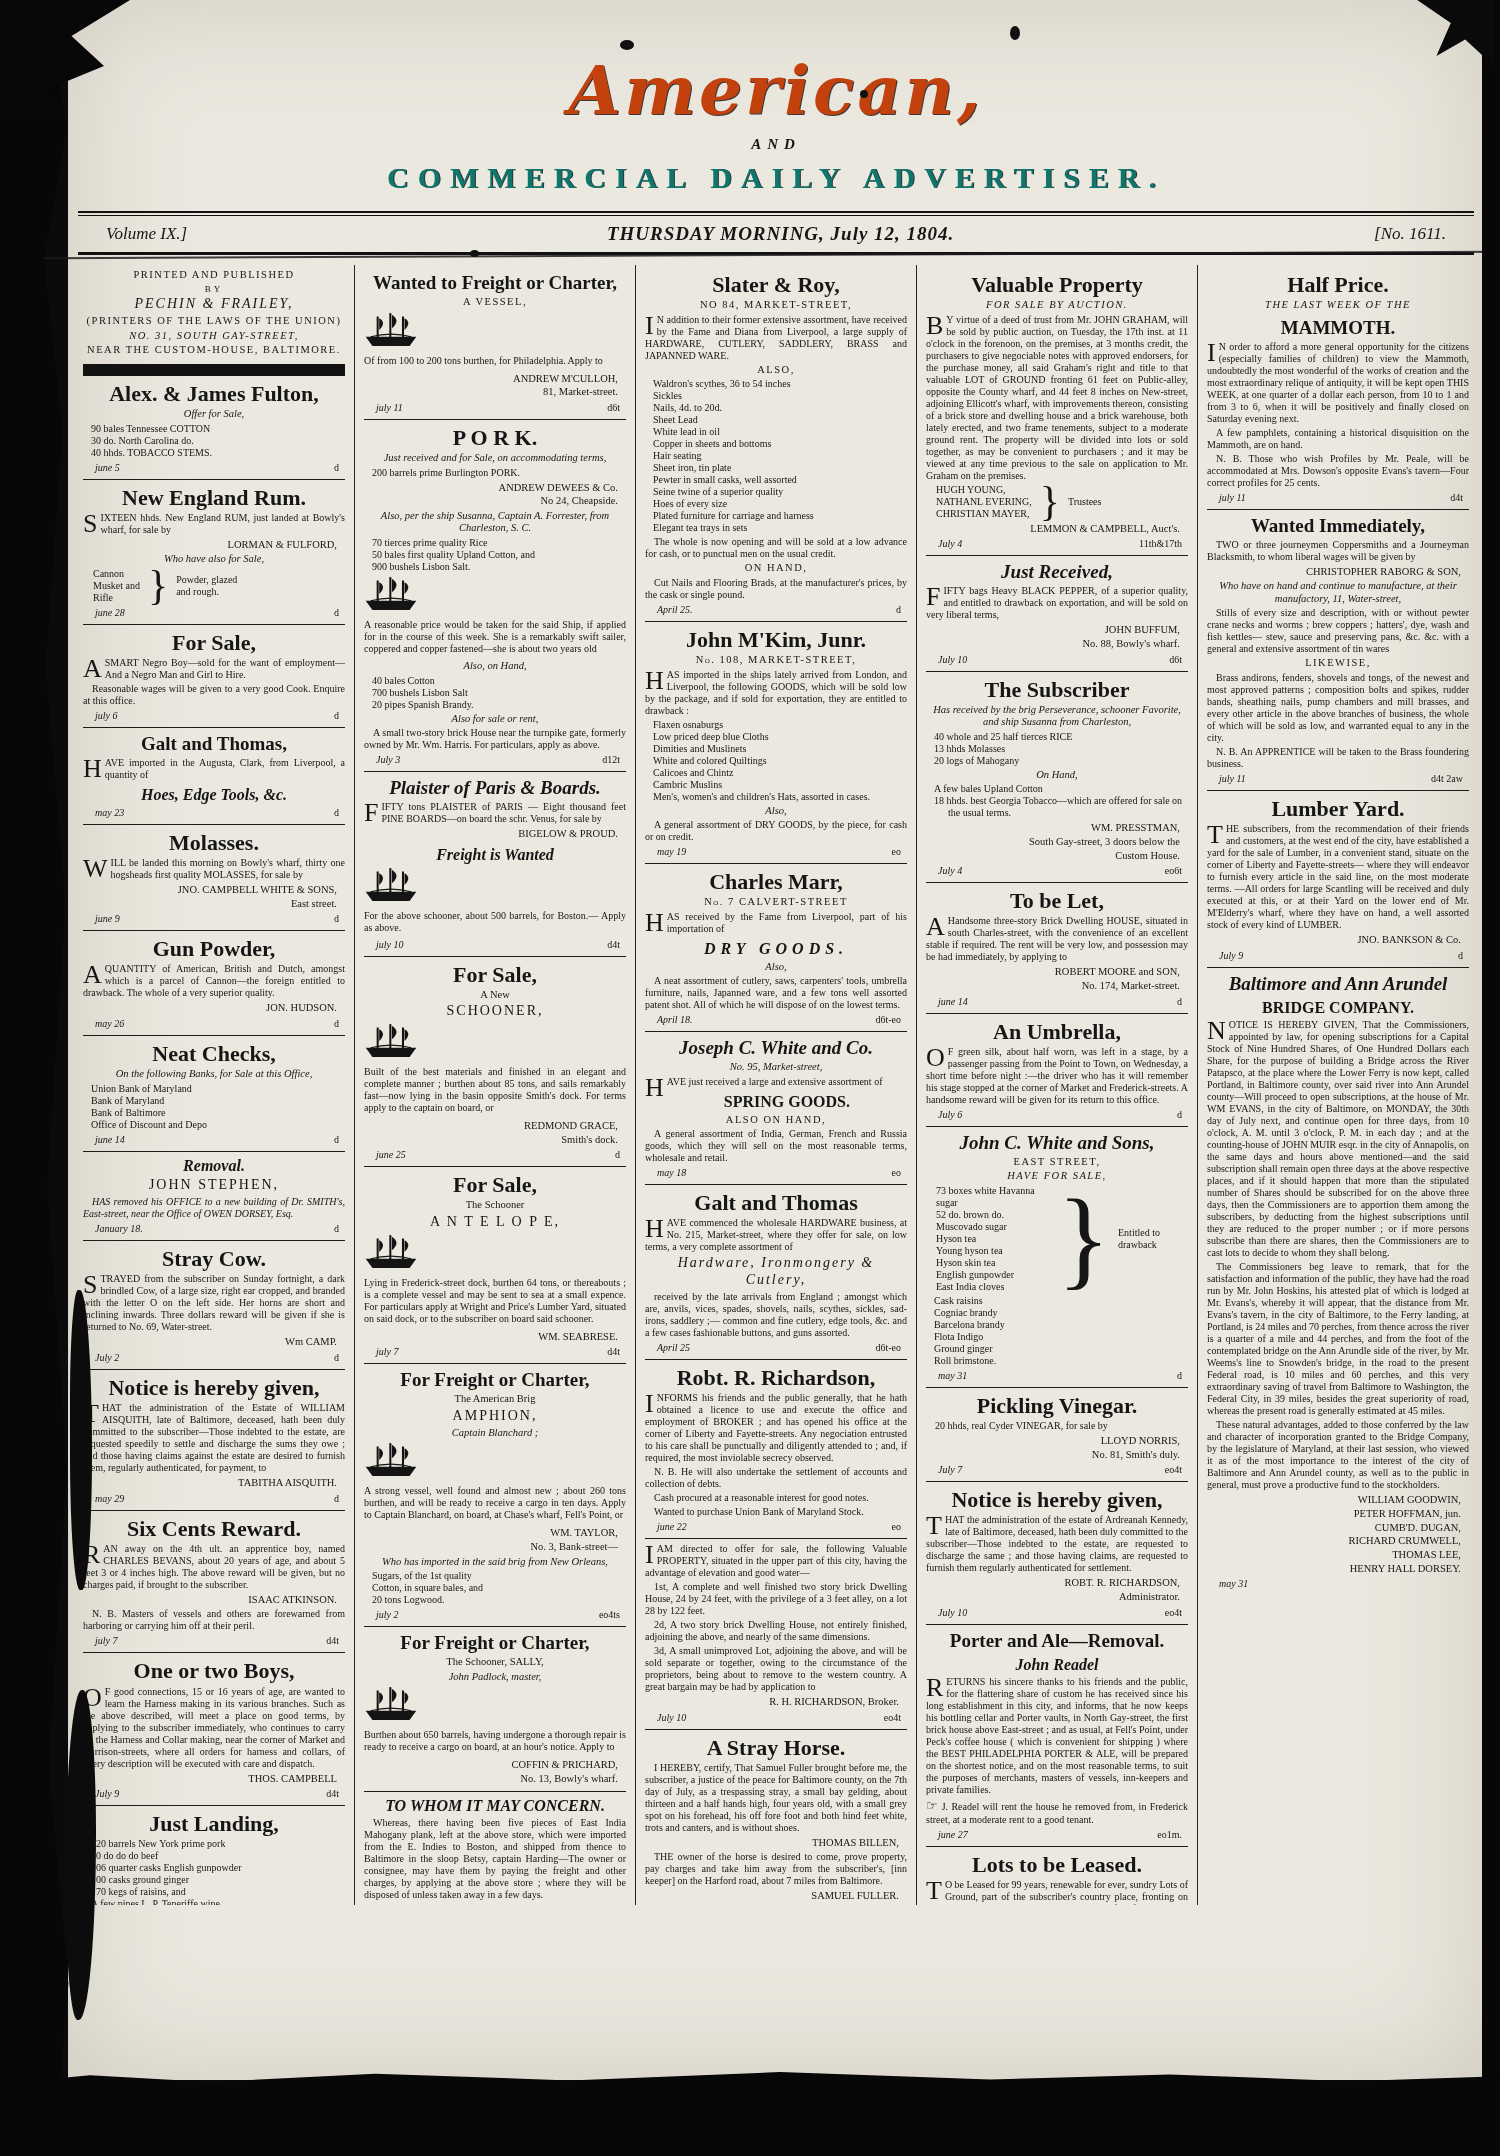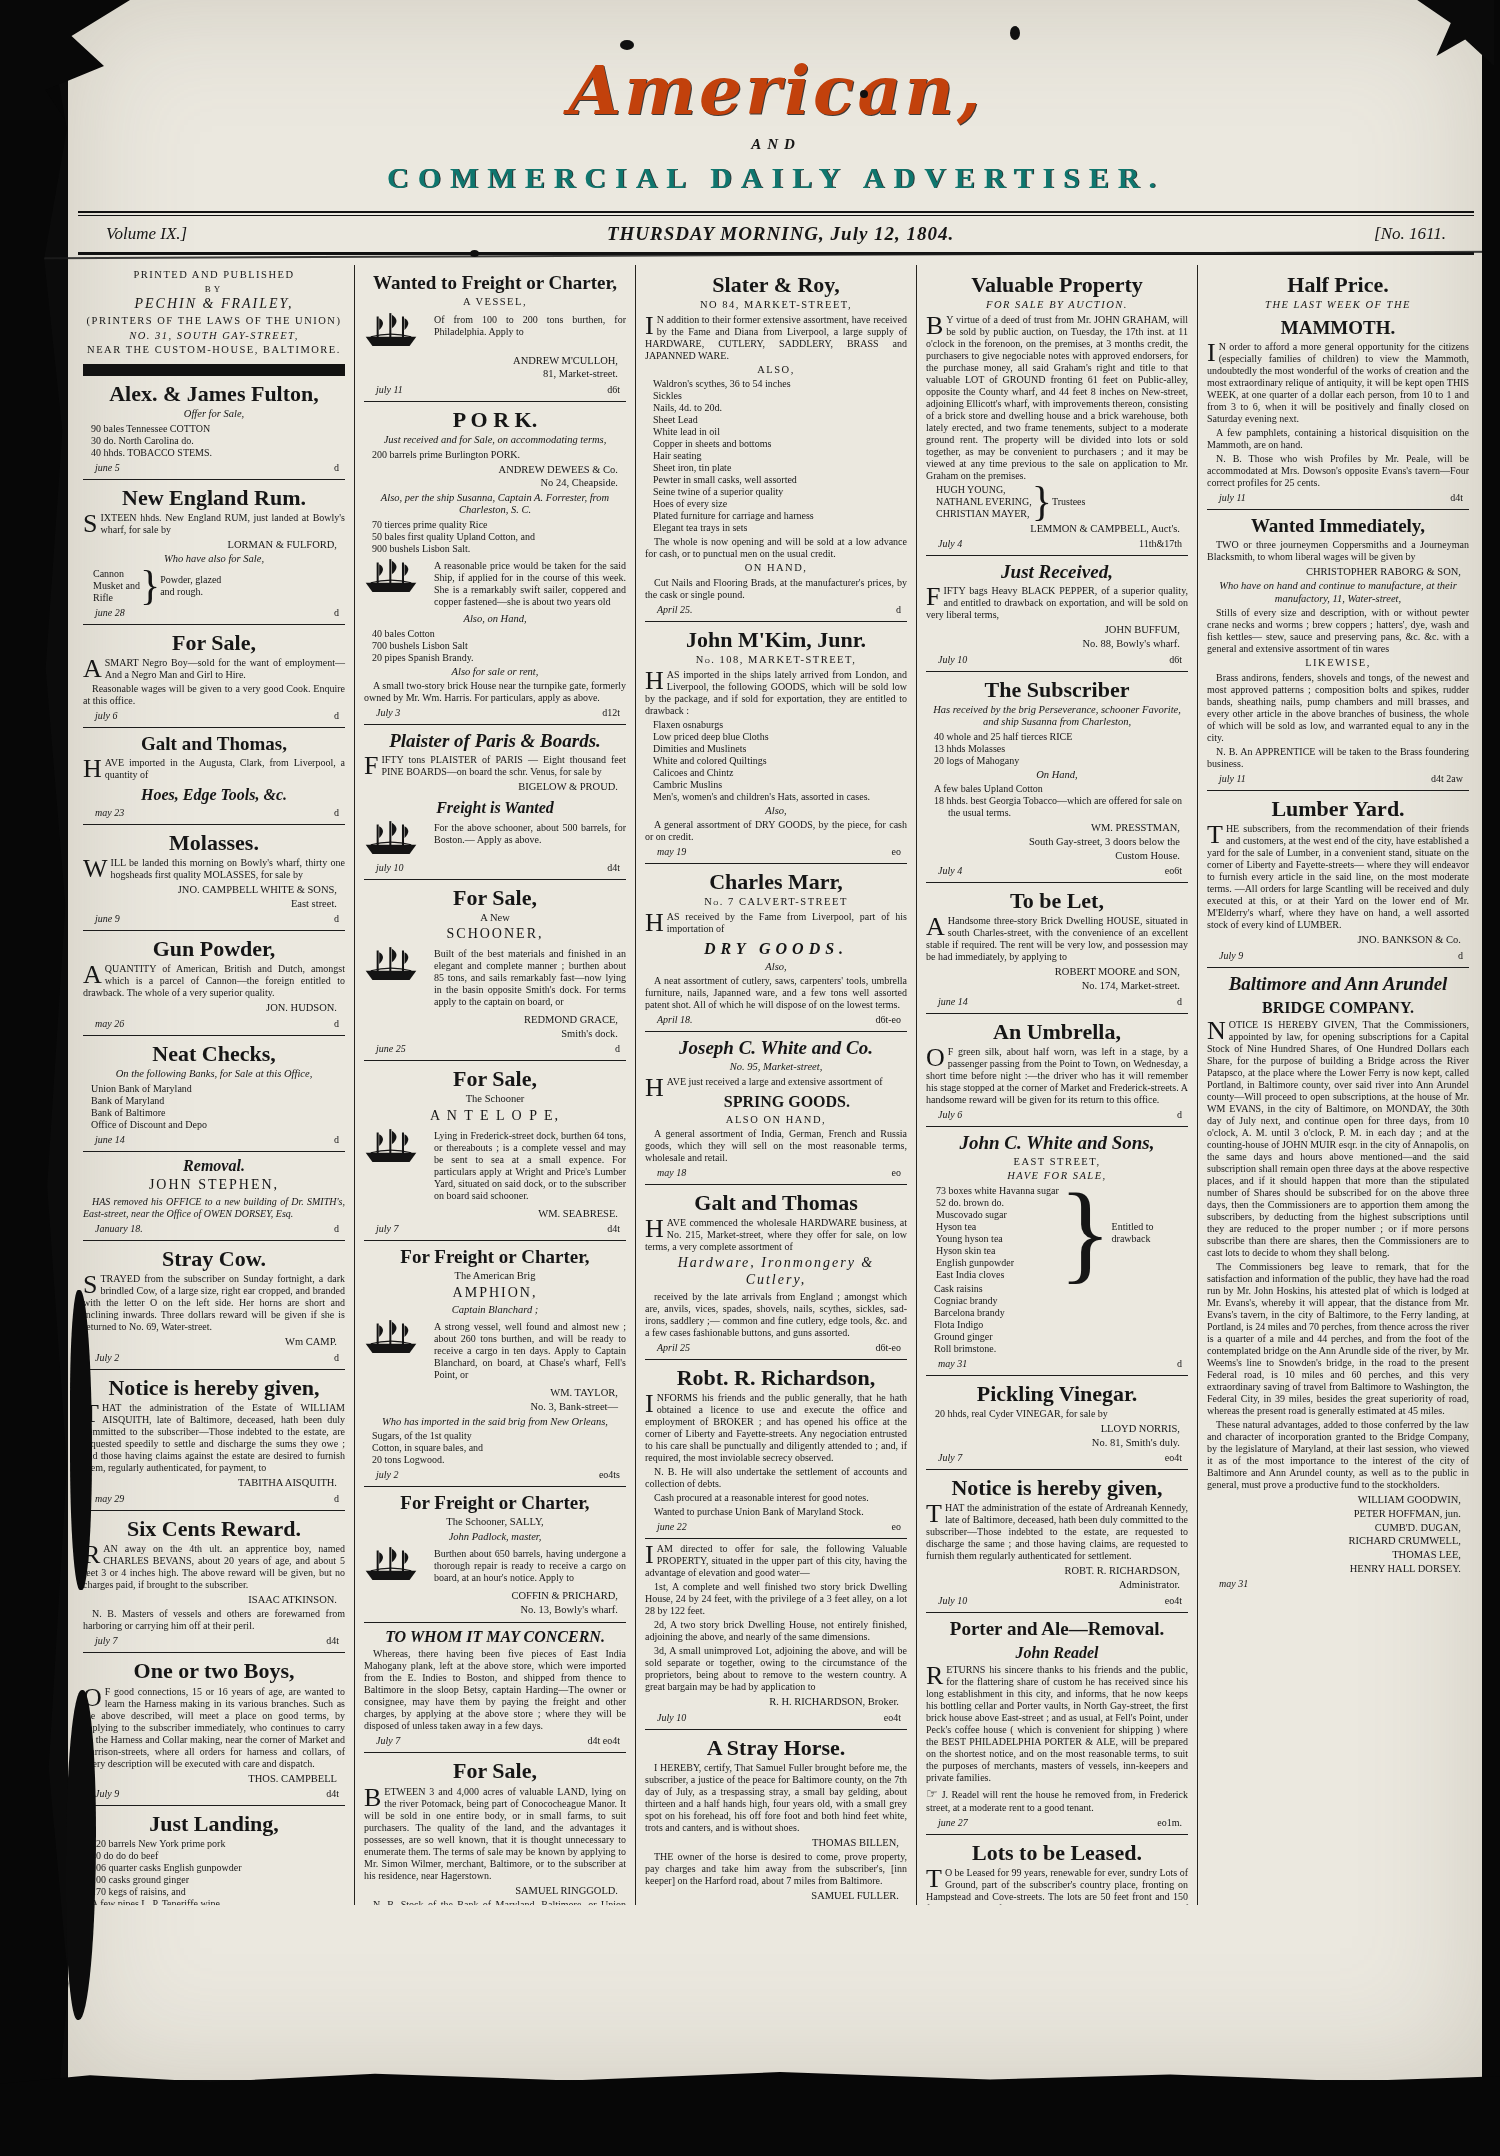--- a/index.html
+++ b/index.html
@@ -42,24 +42,24 @@
   .ad-p.nd{text-indent:0;}
   .dc{float:left;font-size:26px;line-height:.82;padding:1px 3px 0 0;}
   .ad-list{margin:2px 0 2px 8px;}
   .ad-list > div{padding-left:14px;text-indent:-14px;}
   .ad-sig{text-align:right;margin:2px 8px 2px 0;font-size:10.5px;line-height:1.3;}
   .ad-date{display:flex;justify-content:space-between;margin:3px 6px 2px 12px;}
   .d-l{font-style:italic;}
   .ad-rule{border-top:1.5px solid #1c1c1c;margin:5px 0 4px 0;}
   .ad-bar{height:8px;background:#121212;margin:7px 0 2px 0;border-bottom:3px solid #121212;
           border-top:1px solid #121212;}
-  .ad-brace{display:flex;align-items:center;margin:2px 0 2px 10px;gap:0;}
+  .ad-brace{display:flex;align-items:center;margin:2px 0 2px 10px;gap:8px;}
   .b-glyph{line-height:.85;font-weight:400;}
   .b-label{max-width:70px;}
-  .ad-ship{display:flex;gap:16px;margin:3px 0;align-items:flex-start;}
+  .ad-ship{display:flex;gap:2px;margin:3px 0;align-items:flex-start;flex-direction:column;}
   .ship-ic{flex:0 0 auto;}
   .hand{font-size:13px;}
   
   .edge-left{position:absolute;left:0;top:0;width:76px;height:2156px;background:#070707;
     clip-path:polygon(0 0,100% 0,68% 2%,88% 6%,58% 12%,82% 20%,60% 31%,86% 42%,62% 55%,88% 68%,64% 82%,90% 92%,70% 100%,0 100%);}
   .edge-right{position:absolute;right:0;top:0;width:18px;height:2156px;background:#070707;}
   .edge-bottom{position:absolute;left:0;top:2072px;width:1500px;height:84px;background:#070707;
     clip-path:polygon(0 14%,6% 4%,14% 12%,25% 2%,38% 10%,52% 0,66% 9%,78% 3%,90% 11%,100% 5%,100% 100%,0 100%);}
   .blob-tl{position:absolute;left:0;top:0;width:130px;height:120px;background:#080808;
     clip-path:polygon(0 0,100% 0,55% 30%,80% 55%,35% 75%,50% 100%,0 100%);}

